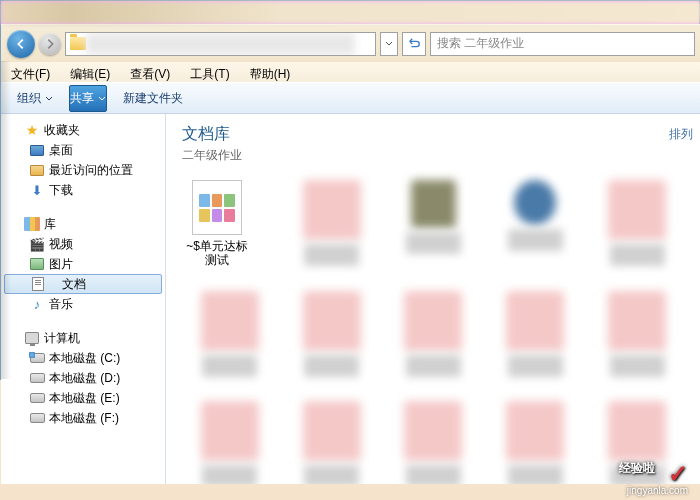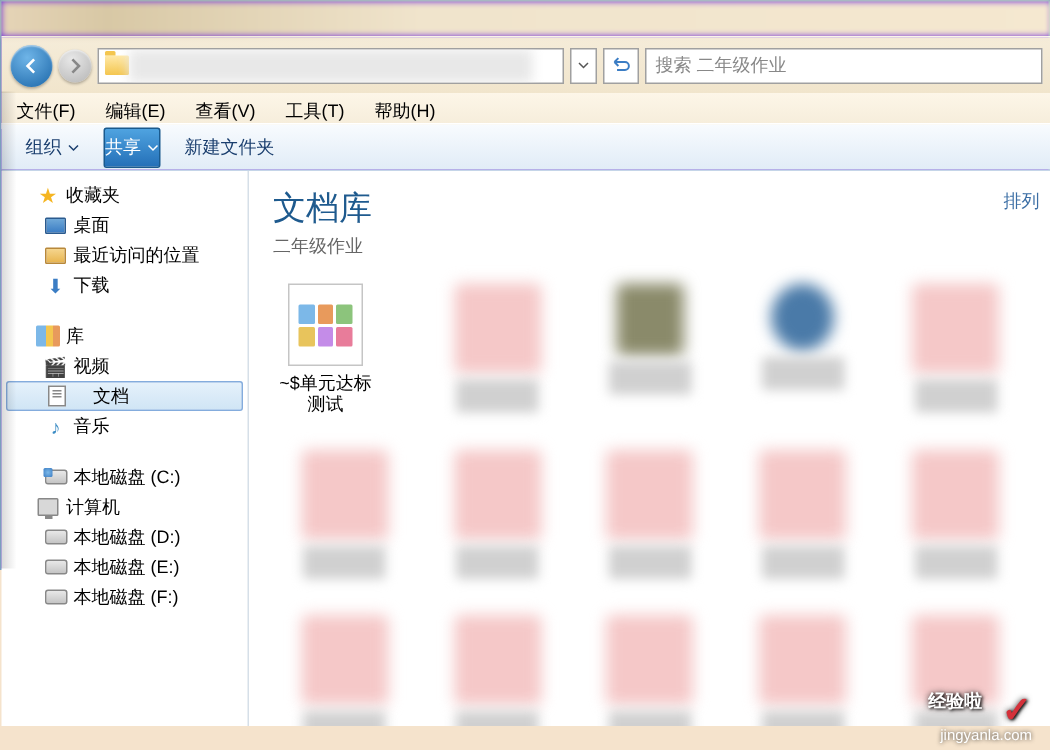--- a/index.html
+++ b/index.html
@@ -1,17 +1,17 @@
 <!DOCTYPE html>
 <html><head>
   <meta charset="utf-8">
   <style>
     * { margin: 0; padding: 0; box-sizing: border-box; font-family: "Microsoft YaHei", "Segoe UI", Tahoma, sans-serif; font-size: 12px; }
     body { width: 700px; height: 500px; overflow: hidden; background: #f5e3cc; position: relative; }
-    .window { position: absolute; top: 0; left: 0; width: 700px; height: 380px; background: #6d28d9; border: 1px solid #7b9ebd; }
+    .window { position: absolute; top: 0; left: 0; width: 700px; height: 380px; background: #f0abfc; border: 1px solid #7b9ebd; }
     .top-blur { position: absolute; top: 0; left: 0; width: 700px; height: 23px; background: linear-gradient(90deg, #e5d4b7 0%, #d8c8a5 10%, #f0e4cc 40%, #f5e8d0 100%); z-index: 10; filter: blur(2px); }
     .nav-bar { position: absolute; top: 23px; left: 0; width: 700px; height: 38px; background: linear-gradient(#f5ecd9, #f1e5cc); border-top: 1px solid #fff; display: flex; align-items: center; padding: 4px 6px; gap: 4px; }
     .nav-btn { width: 28px; height: 28px; border-radius: 50%; background: radial-gradient(circle at 40% 30%, #6fb5e8, #1b66a8); display: flex; align-items: center; justify-content: center; color: #fff; box-shadow: 0 1px 2px rgba(0,0,0,0.3), inset 0 1px 1px rgba(255,255,255,0.5); cursor: pointer; }
     .nav-btn.fwd { width: 22px; height: 22px; background: radial-gradient(circle at 40% 30%, #e8e8e8, #b5b5b5); color: #777; }
     .nav-btn svg { width: 14px; height: 14px; }
     .addr-box { flex: 1; height: 24px; background: #fff; border: 1px solid #a0a0a0; display: flex; align-items: center; padding: 0 4px; gap: 4px; position: relative; overflow: hidden; }
     .addr-blur { position: absolute; left: 20px; right: 20px; top: 0; bottom: 0; background: #e8e8e8; filter: blur(4px); }
     .folder-ico { width: 16px; height: 13px; background: linear-gradient(#ffe9a8, #f4c64f); border-radius: 1px; position: relative; flex-shrink: 0; }
     .folder-ico::before { content: ''; position: absolute; top: -3px; left: 0; width: 7px; height: 3px; background: #f4c64f; border-radius: 1px 1px 0 0; }
     .addr-drop { width: 18px; height: 24px; background: #fff; border: 1px solid #a0a0a0; display: flex; align-items: center; justify-content: center; cursor: pointer; }
@@ -38,21 +38,21 @@
     .doc-ico::after { content: ''; position: absolute; top: 2px; left: 2px; right: 2px; height: 1px; background: #888; box-shadow: 0 2px #888, 0 4px #888; }
     .mus-ico { color: #3b8cc4; font-size: 13px; }
     .pc-ico { width: 14px; height: 12px; background: #d8d8d8; border: 1px solid #888; border-radius: 1px; position: relative; }
     .pc-ico::after { content: ''; position: absolute; bottom: -3px; left: 4px; width: 5px; height: 2px; background: #888; }
     .disk-ico { width: 15px; height: 10px; background: linear-gradient(#e8e8e8, #c5c5c5); border: 1px solid #888; border-radius: 2px; }
     .disk-ico.sys::before { content: ''; position: absolute; width: 6px; height: 6px; background: radial-gradient(#7cb8e8, #3b7dc4); border-radius: 1px; margin: -2px 0 0 -2px; }
     .desk-ico { width: 14px; height: 11px; background: linear-gradient(#6fa8d8, #3b7dc4); border: 1px solid #2a5a8e; border-radius: 1px; }
     .recent-ico { width: 14px; height: 11px; background: linear-gradient(#f5d58e, #e8b54f); border: 1px solid #b8883a; border-radius: 1px; }
     .dl-ico { color: #3b7dc4; font-size: 13px; }
     .main-area { flex: 1; height: 100%; padding: 10px 16px; background: #fff; position: relative; overflow: hidden; }
-    .lib-title { font-size: 22px; color: #1e5a8e; font-weight: normal; }
+    .lib-title { font-size: 16px; color: #1e5a8e; font-weight: normal; }
     .lib-sub { font-size: 12px; color: #666; margin-top: 2px; }
     .arrange { position: absolute; top: 12px; right: 8px; color: #3b6ea5; }
     .file-grid { margin-top: 16px; display: grid; grid-template-columns: repeat(5, 1fr); gap: 24px 6px; }
     .file-item { display: flex; flex-direction: column; align-items: center; text-align: center; width: 70px; }
     .file-thumb { width: 50px; height: 55px; background: #fff; border: 1px solid #c5c5c5; display: flex; align-items: center; justify-content: center; margin-bottom: 4px; }
     .file-thumb-inner { width: 36px; height: 28px; display: grid; grid-template-columns: repeat(3, 1fr); grid-template-rows: repeat(2, 1fr); gap: 2px; }
     .file-thumb-inner span { background: #7cb8e8; border-radius: 1px; }
     .file-thumb-inner span:nth-child(2) { background: #e89a5c; }
     .file-thumb-inner span:nth-child(3) { background: #8cc47c; }
     .file-thumb-inner span:nth-child(4) { background: #e8c45c; }
@@ -163,45 +163,51 @@
           <span class="expand"></span>
           <span class="ico">
               <span class="lib-ico"></span>
             </span>
           <span>库</span>
         </div>
         <div class="tree-item sub">
           <span class="ico vid-ico">🎬</span>
           <span>视频</span>
         </div>
+        <div class="tree-item sub">
+          <span class="ico">
+              <span class="pic-ico"></span>
+            </span>
+          <span>图片</span>
+        </div>
         <div class="tree-item sub selected">
           <span class="ico">
               <span class="doc-ico"></span>
             </span>
           <span>文档</span>
         </div>
         <div class="tree-item sub">
           <span class="ico mus-ico">♪</span>
           <span>音乐</span>
         </div>
       </div>
 
       <div class="tree-grp">
+        <div class="tree-item">
+          <span class="expand"></span>
+          <span class="ico">
+              <span class="pc-ico"></span>
+            </span>
+          <span>计算机</span>
+        </div>
         <div class="tree-item sub">
           <span class="ico" style="position:relative">
               <span class="disk-ico sys"></span>
             </span>
           <span>本地磁盘 (C:)</span>
-        </div>
-        <div class="tree-item">
-          <span class="expand"></span>
-          <span class="ico">
-              <span class="pc-ico"></span>
-            </span>
-          <span>计算机</span>
         </div>
         <div class="tree-item sub">
           <span class="ico">
               <span class="disk-ico"></span>
             </span>
           <span>本地磁盘 (D:)</span>
         </div>
         <div class="tree-item sub">
           <span class="ico">
               <span class="disk-ico"></span>

